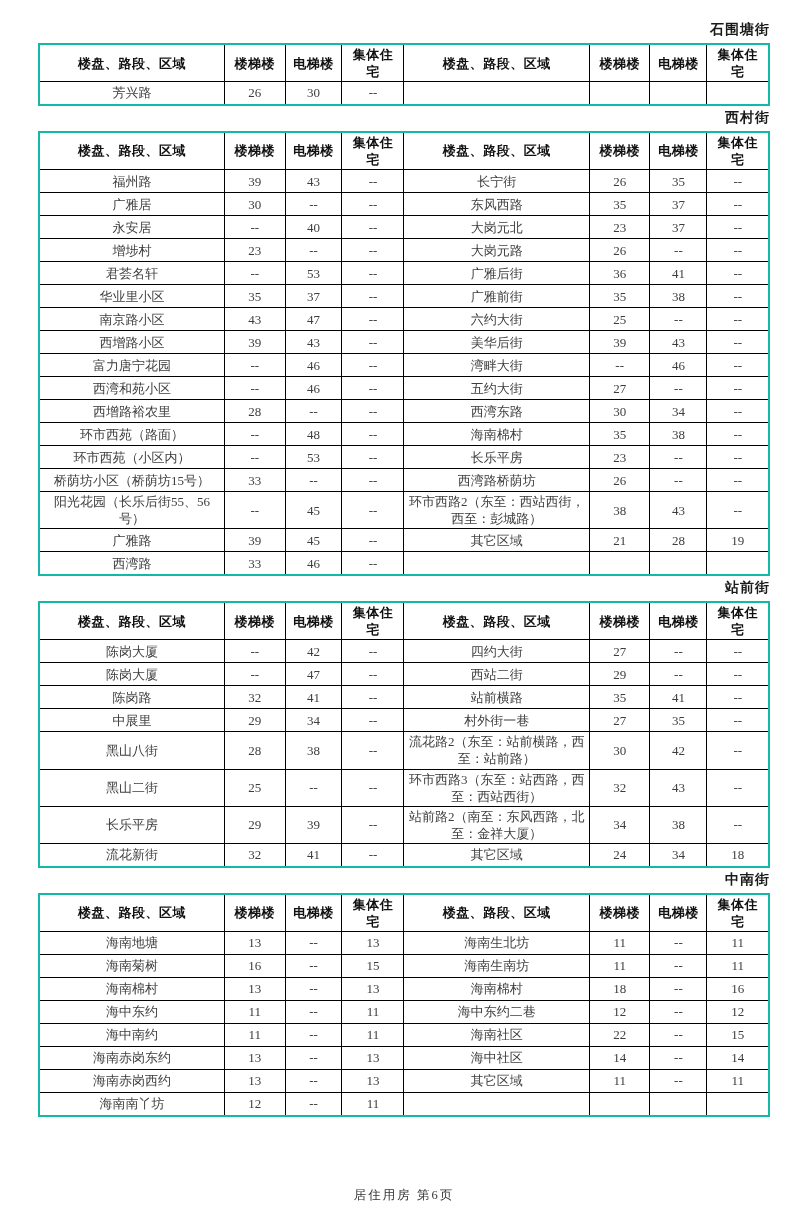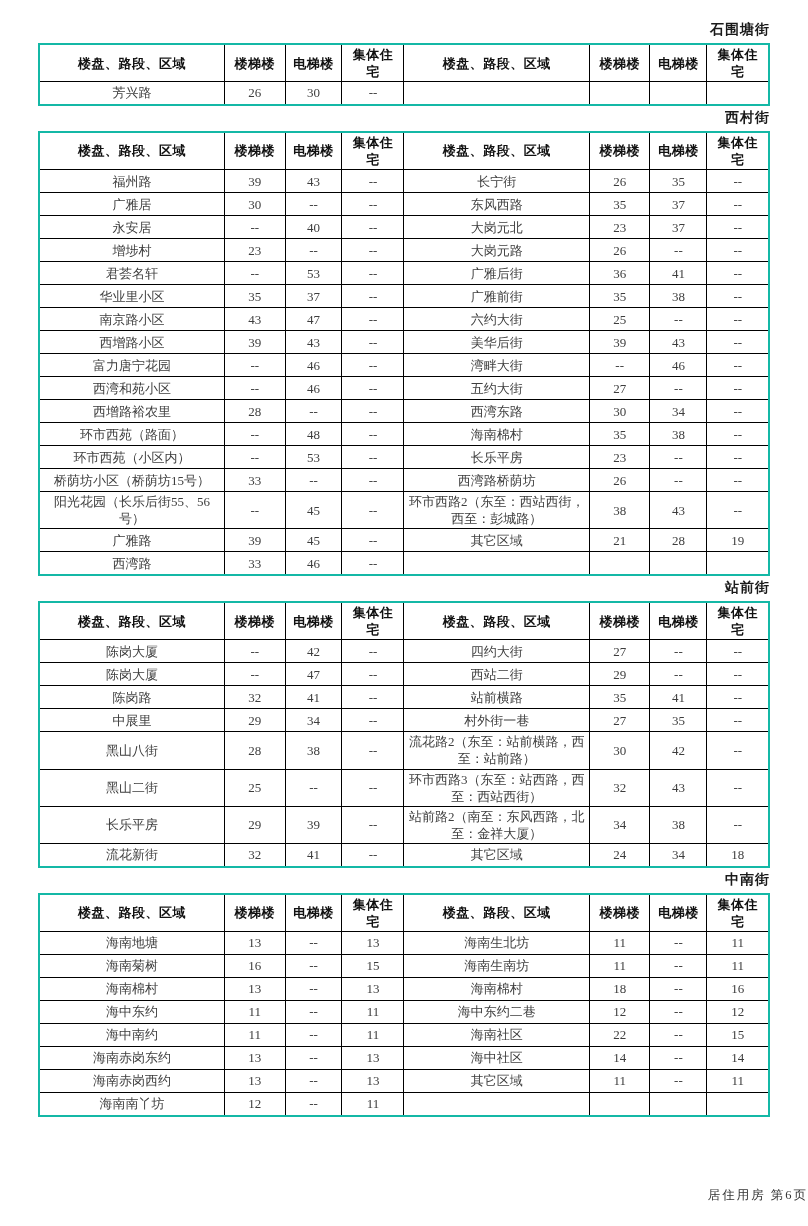--- a/index.html
+++ b/index.html
@@ -43,21 +43,21 @@
     font-weight: bold;
     color: #111111;
     height: 21px;
     letter-spacing: 0.5px;
   }
   table.street-table td { height: 23px; color: #3d3d3d; }
   .footer {
     position: absolute;
     left: 0; right: 0;
     bottom: 22px;
-    text-align: right;
+    text-align: center;
     font-size: 12.5px;
     color: #333333;
     letter-spacing: 2px;
   }
 </style>
 </head>
 <body>
 
 <div class="content">
   <div id="sections">

